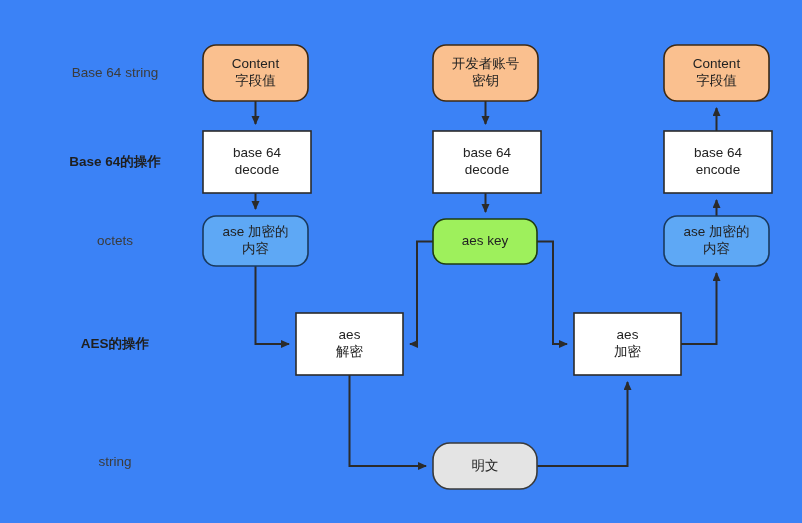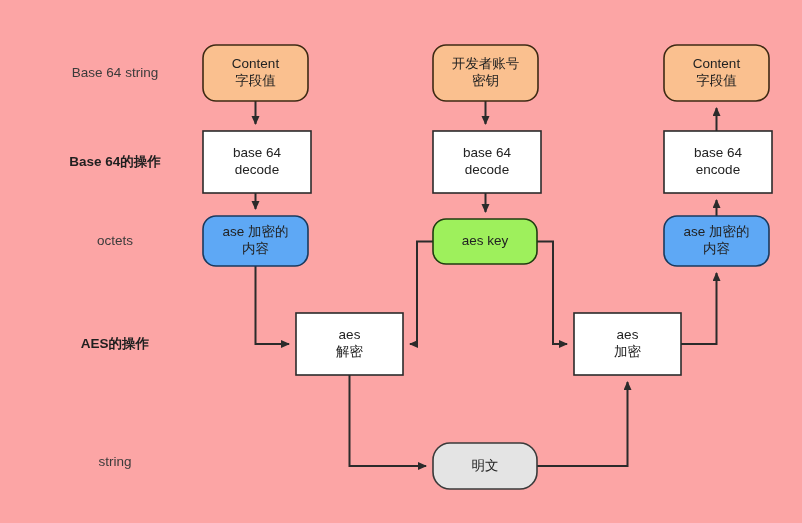--- a/index.html
+++ b/index.html
@@ -10,21 +10,21 @@
   body {
     width: 802px;
     height: 523px;
     font-family: "Liberation Sans", "DejaVu Sans", sans-serif;
     overflow: hidden;
   }
   #diagram-root {
     position: relative;
     width: 802px;
     height: 523px;
-    background: #fca5a5;
+    background: #3b82f6;
   }
   svg#flow {
     position: absolute;
     left: 0;
     top: 0;
     width: 802px;
     height: 523px;
     display: block;
   }
   .row-label {

